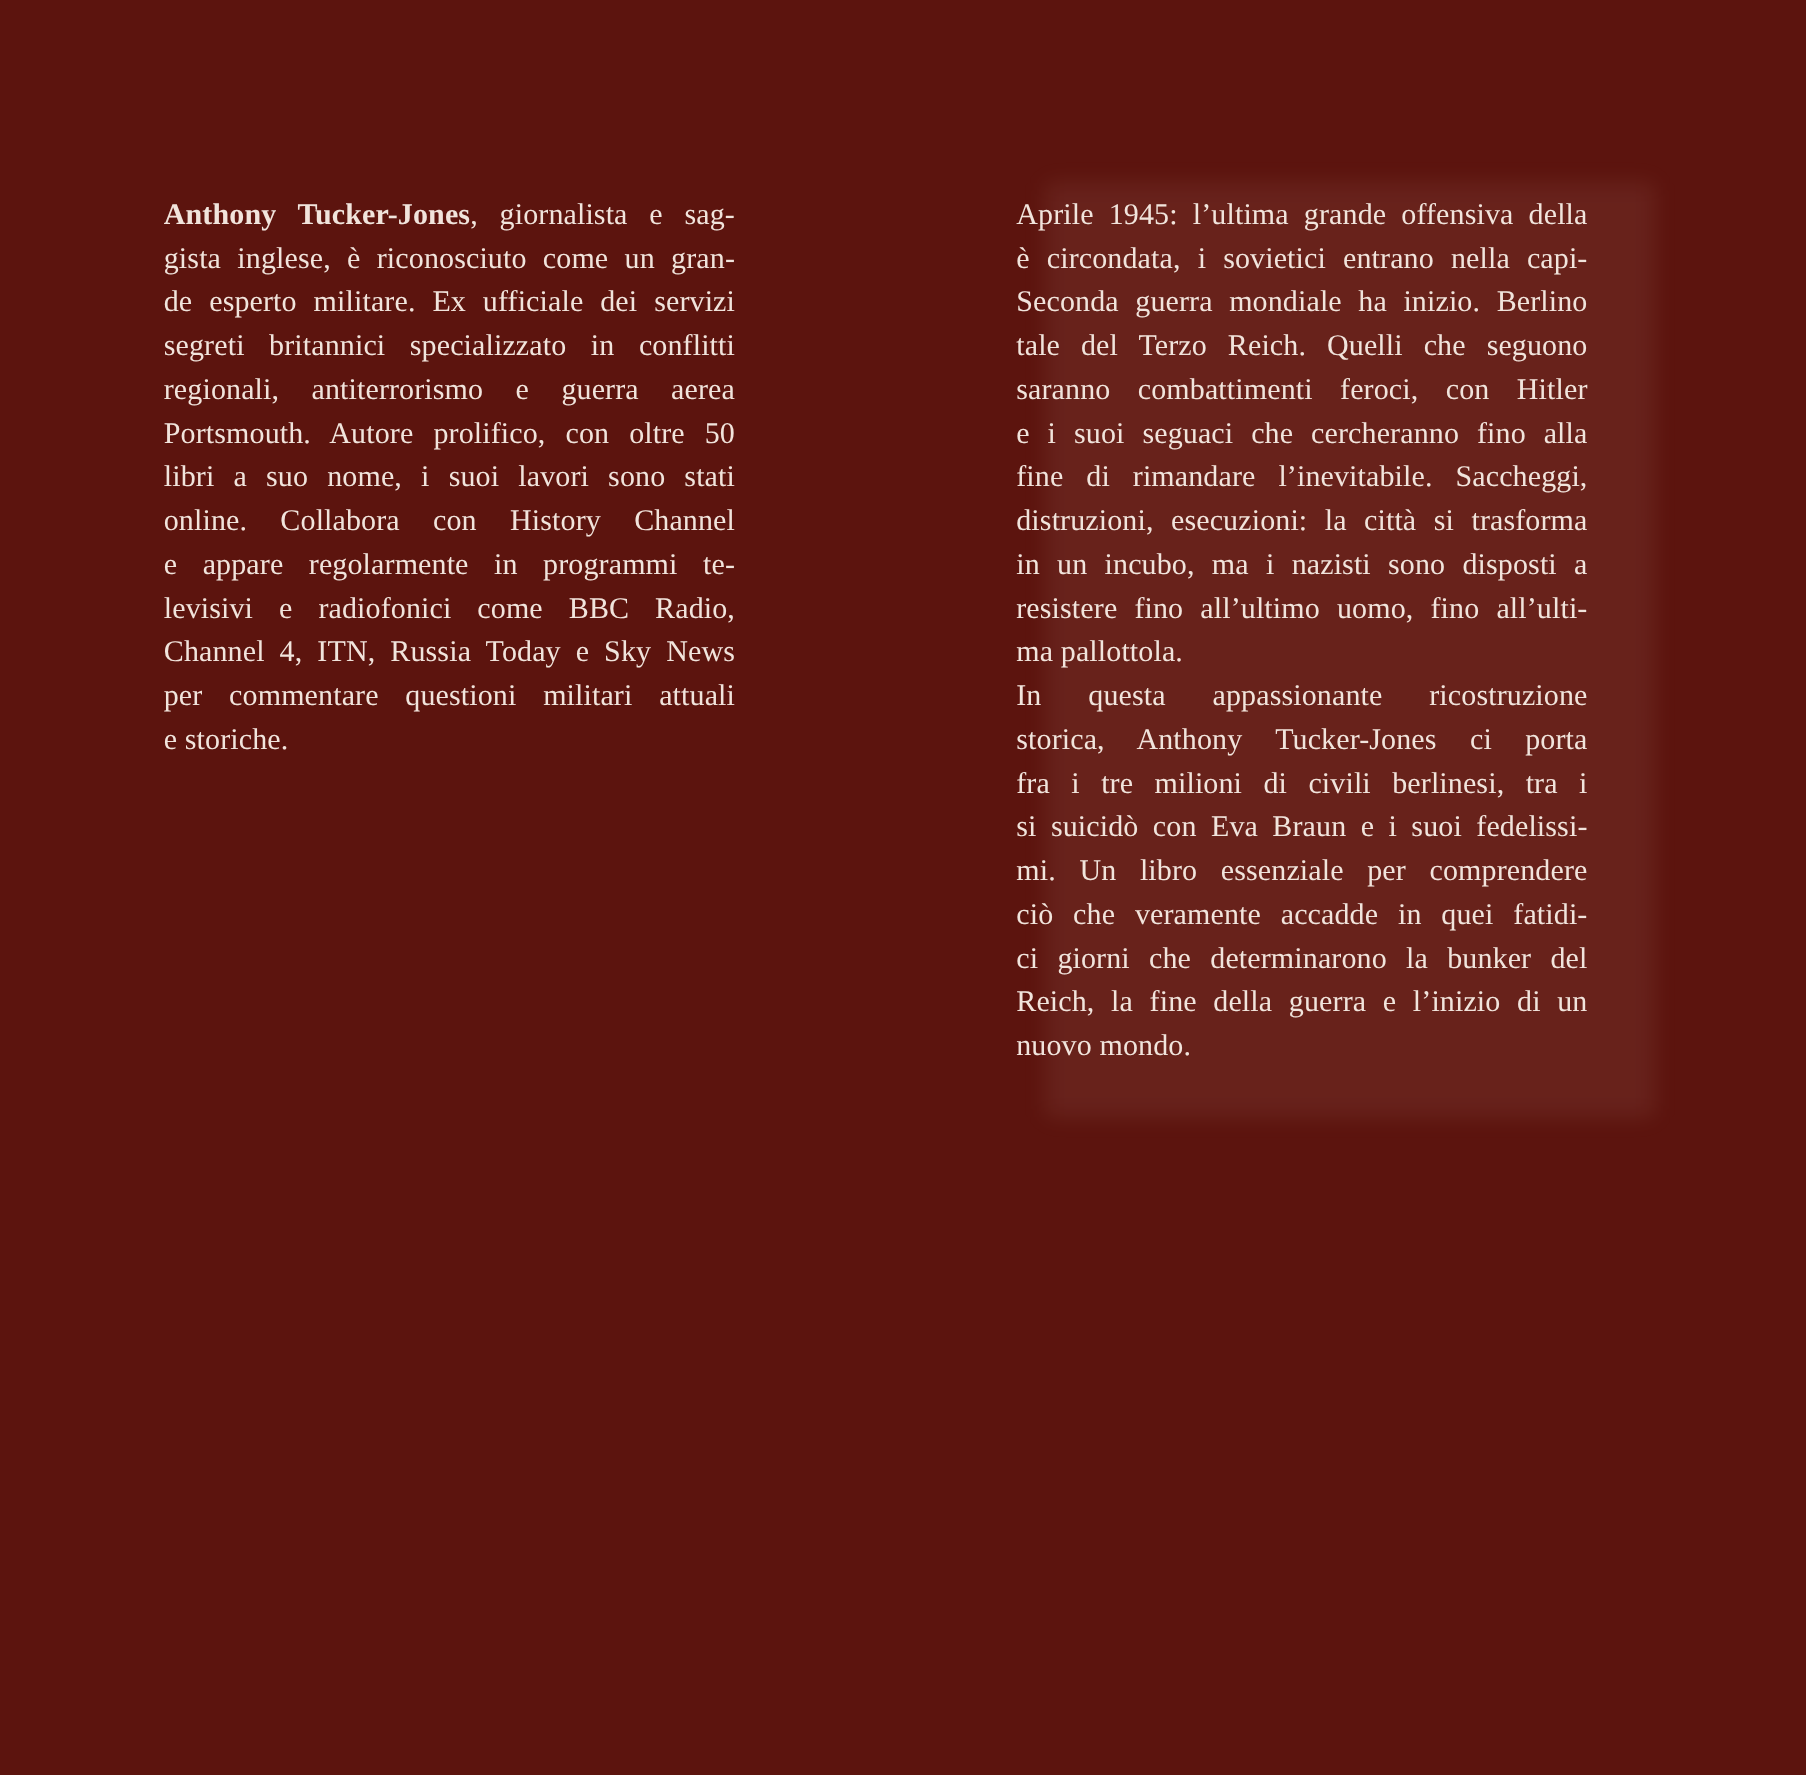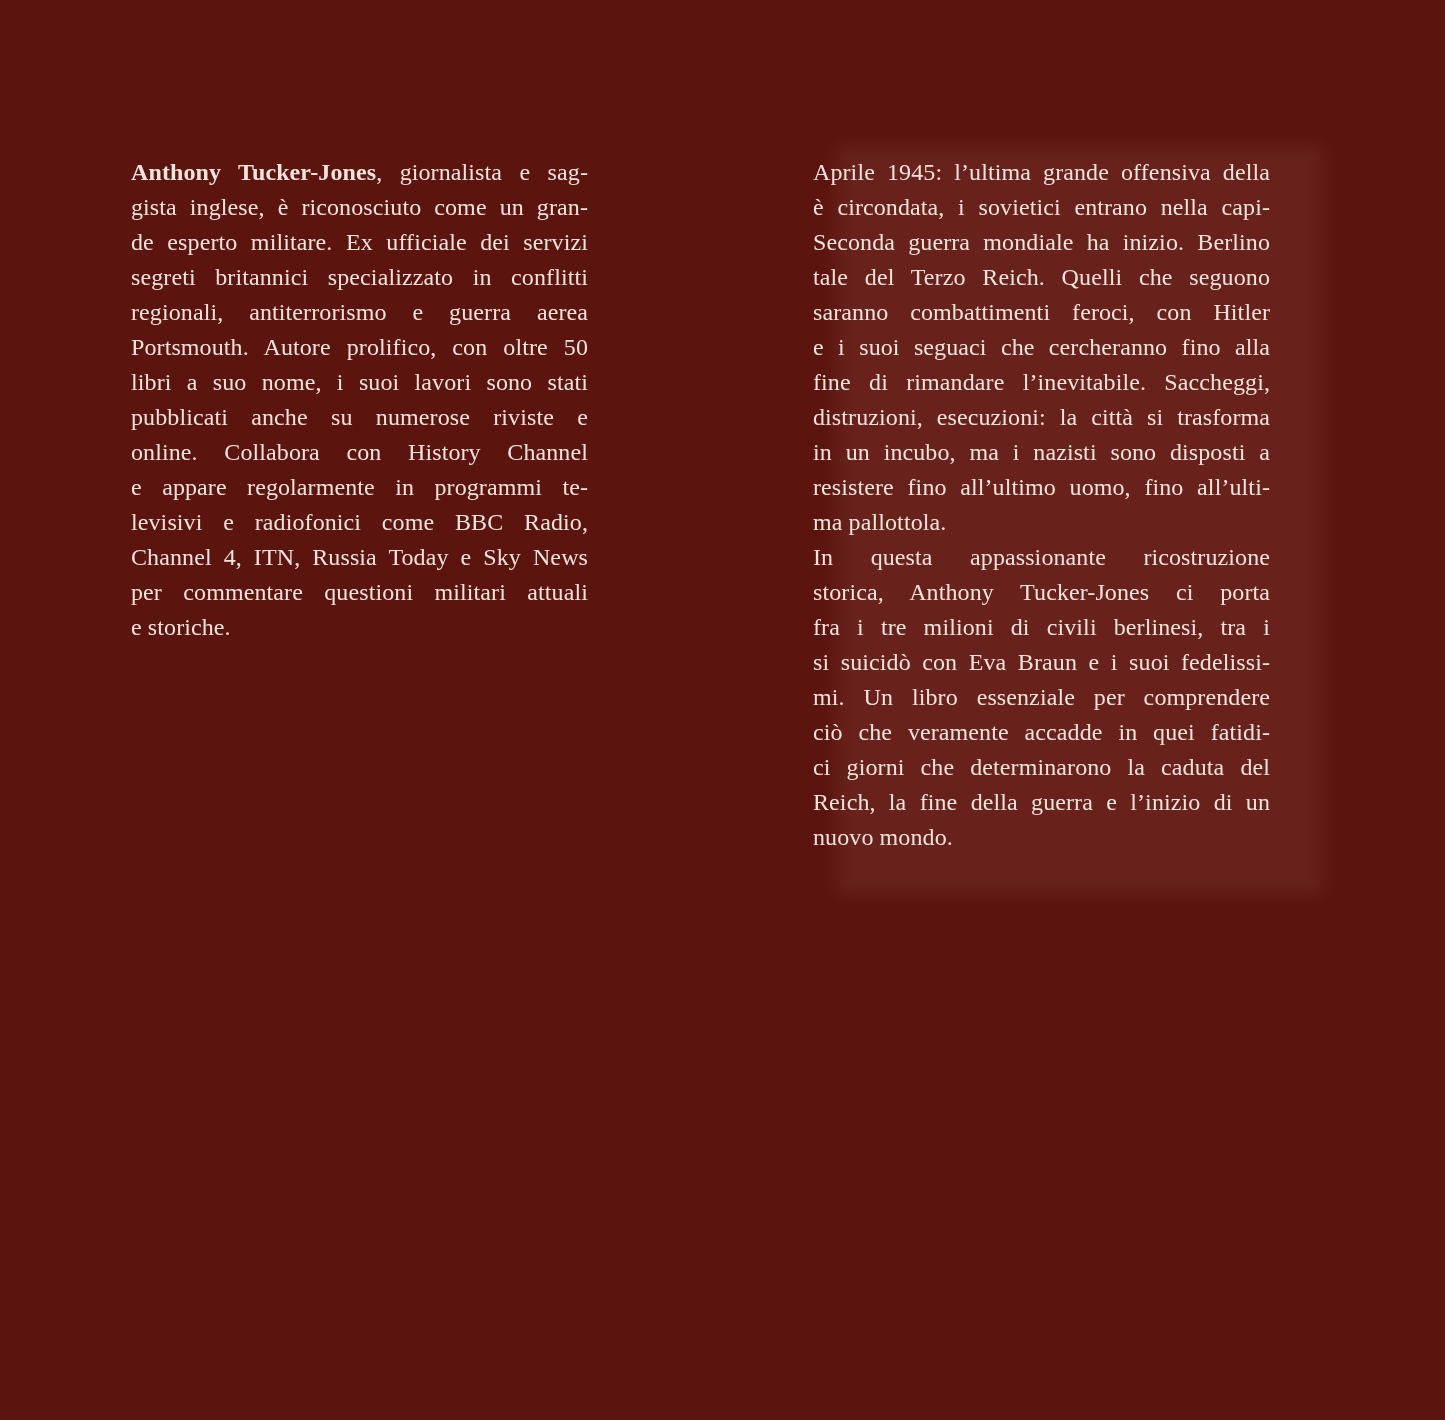--- a/index.html
+++ b/index.html
@@ -59,21 +59,20 @@
 <div class="spread">
   <div class="panel-glow"></div>
   <section class="column left" id="left-col">
       <div class="line"><b>Anthony Tucker-Jones</b>, giornalista e sag-</div>
       <div class="line">gista inglese, è riconosciuto come un gran-</div>
       <div class="line">de esperto militare. Ex ufficiale dei servizi</div>
       <div class="line">segreti britannici specializzato in conflitti</div>
       <div class="line">regionali, antiterrorismo e guerra aerea</div>
       <div class="line">Portsmouth. Autore prolifico, con oltre 50</div>
       <div class="line">libri a suo nome, i suoi lavori sono stati</div>
-      <div class="line">pubblicati anche su numerose riviste e</div>
       <div class="line">online. Collabora con History Channel</div>
       <div class="line">e appare regolarmente in programmi te-</div>
       <div class="line">levisivi e radiofonici come BBC Radio,</div>
       <div class="line">Channel 4, ITN, Russia Today e Sky News</div>
       <div class="line">per commentare questioni militari attuali</div>
       <div class="line last">e storiche.</div>
     </section>
   <section class="column right" id="right-col">
       <div class="line">Aprile 1945: l’ultima grande offensiva della</div>
       <div class="line">è circondata, i sovietici entrano nella capi-</div>
@@ -85,17 +84,17 @@
       <div class="line">distruzioni, esecuzioni: la città si trasforma</div>
       <div class="line">in un incubo, ma i nazisti sono disposti a</div>
       <div class="line">resistere fino all’ultimo uomo, fino all’ulti-</div>
       <div class="line last">ma pallottola.</div>
       <div class="line">In questa appassionante ricostruzione</div>
       <div class="line">storica, Anthony Tucker-Jones ci porta</div>
       <div class="line">fra i tre milioni di civili berlinesi, tra i</div>
       <div class="line">si suicidò con Eva Braun e i suoi fedelissi-</div>
       <div class="line">mi. Un libro essenziale per comprendere</div>
       <div class="line">ciò che veramente accadde in quei fatidi-</div>
-      <div class="line">ci giorni che determinarono la caduta del</div>
+      <div class="line">ci giorni che determinarono la bunker del</div>
       <div class="line">Reich, la fine della guerra e l’inizio di un</div>
       <div class="line last">nuovo mondo.</div>
     </section>
 </div>
 
 </body></html>

